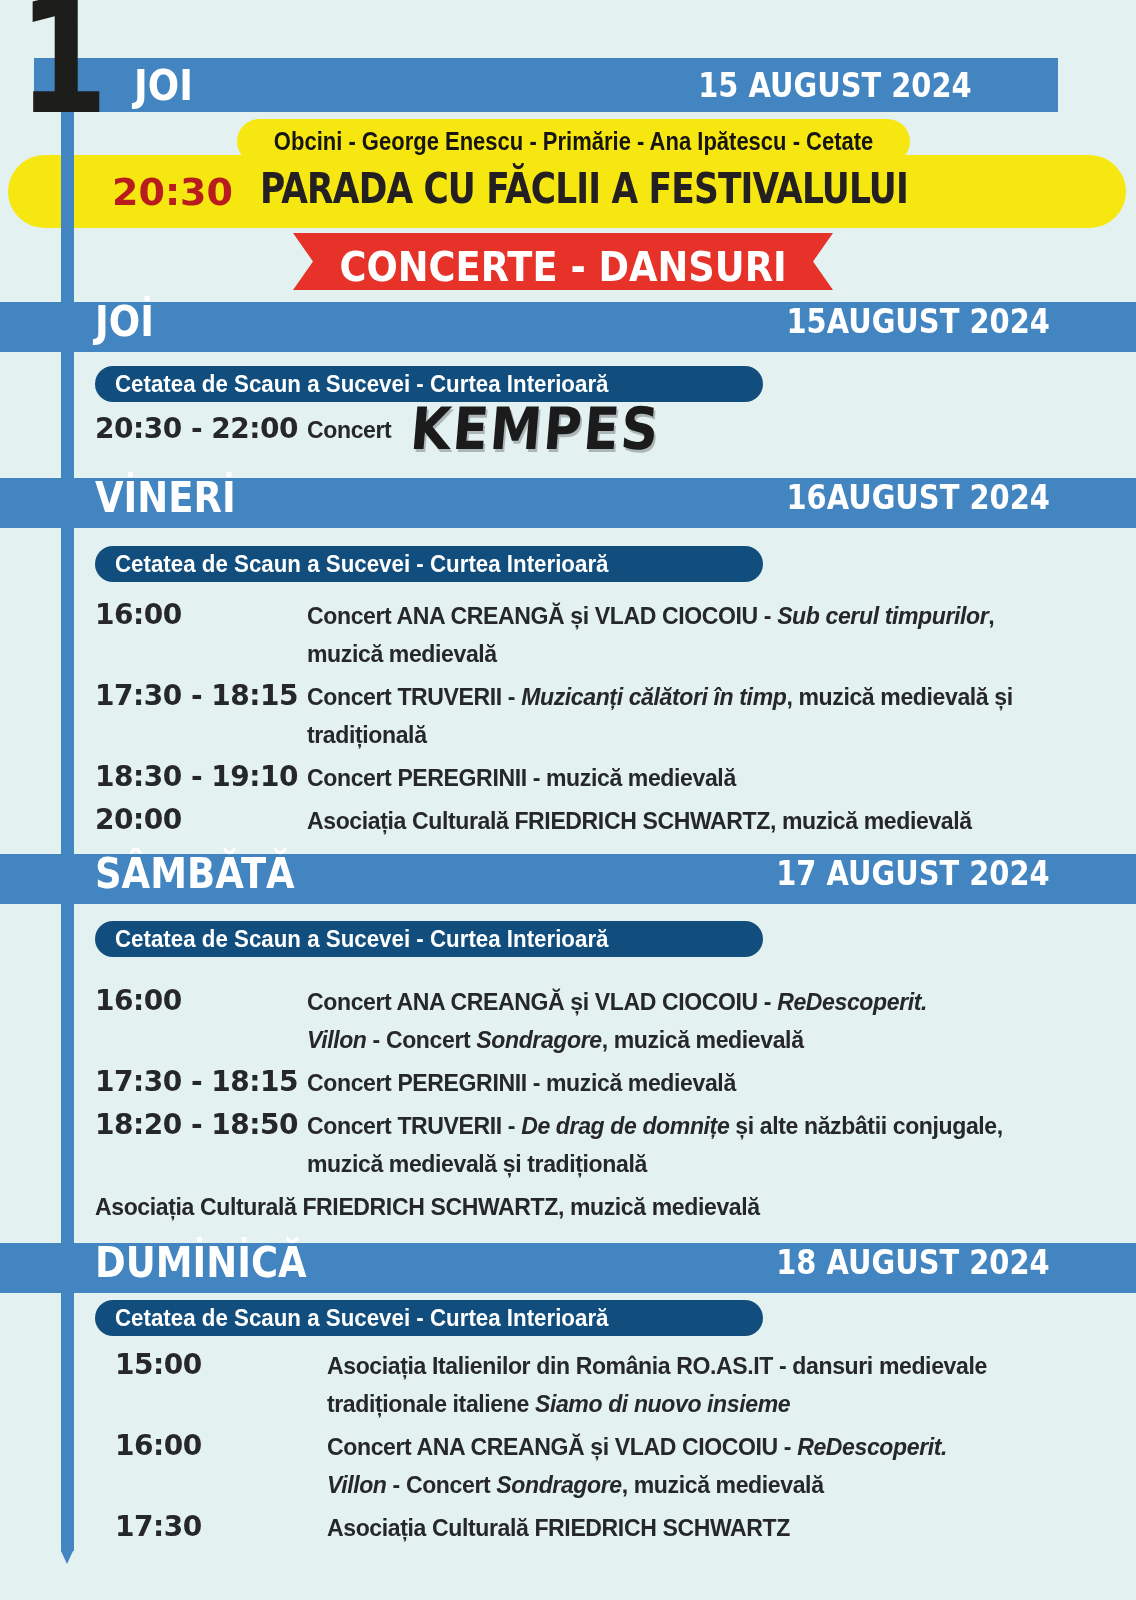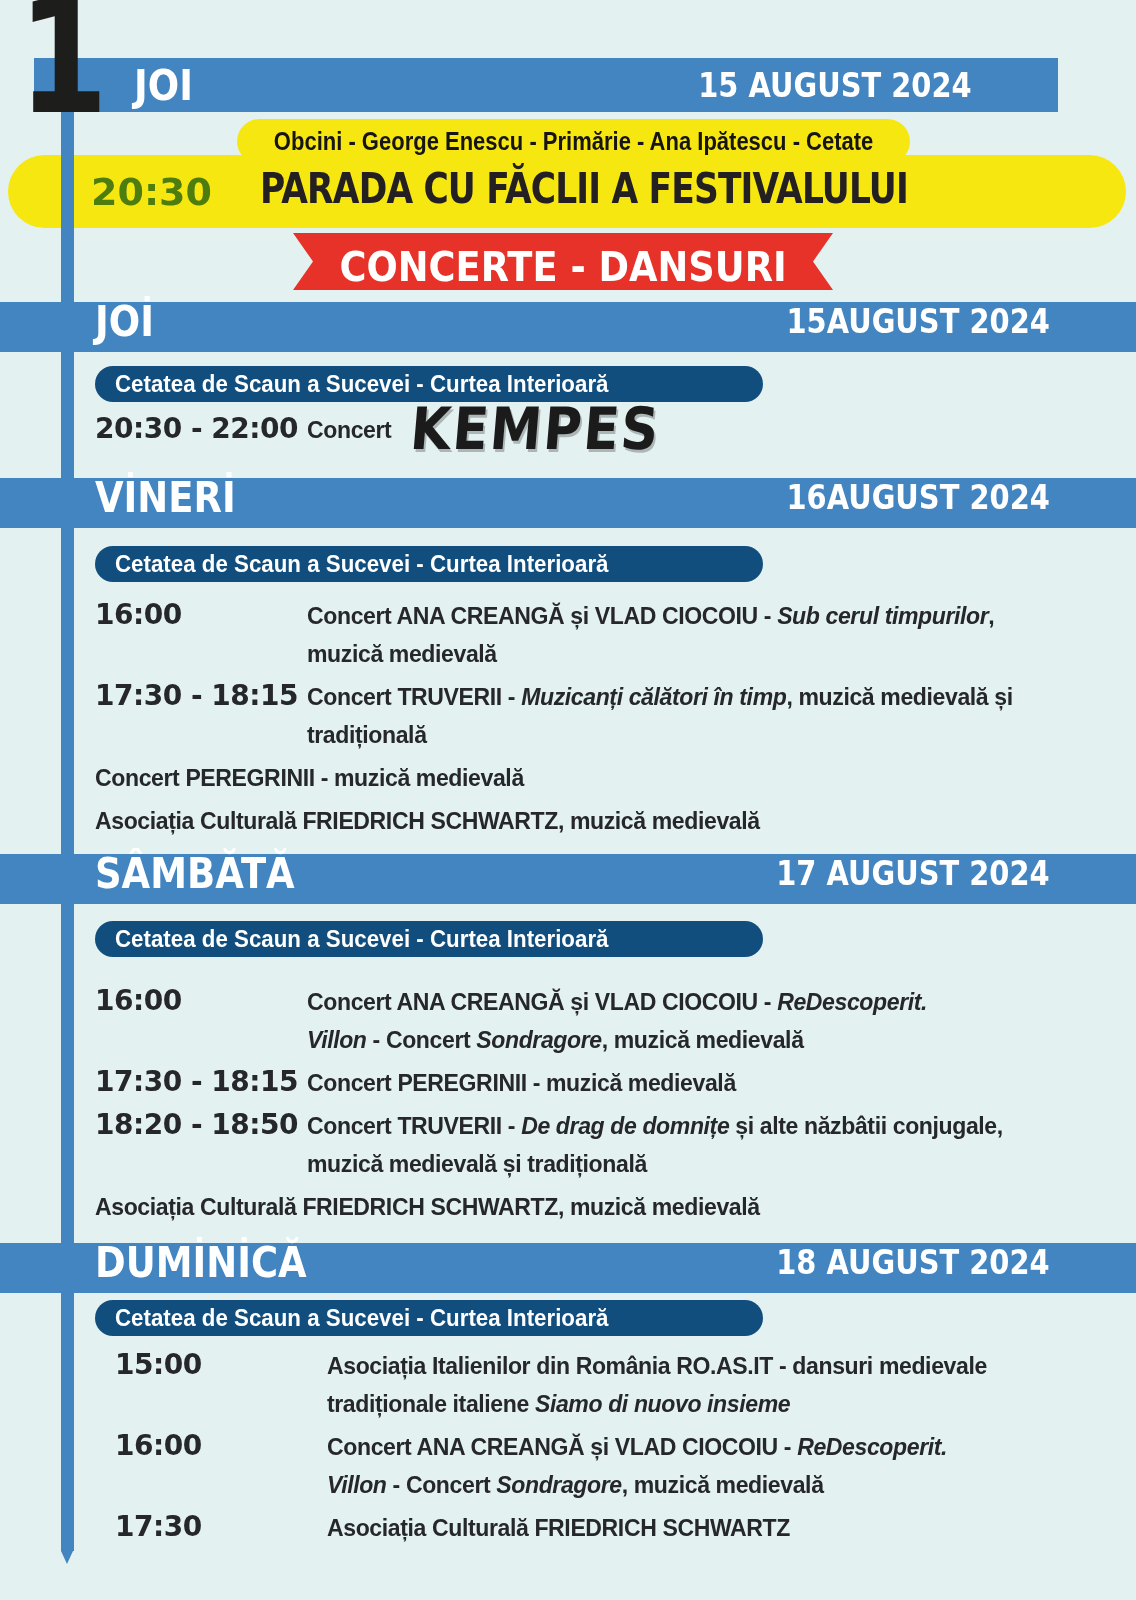--- a/index.html
+++ b/index.html
@@ -19,21 +19,21 @@
   .topbar { position:absolute; left:0; top:58px; width:1024px; height:54px; background:var(--blue); z-index:4;
     display:flex; align-items:center; justify-content:space-between; padding:0 86px 0 100px; color:#fff;margin-left:34px; }
   .day-name { font-size:42px; font-weight:700; transform:scaleX(0.88); transform-origin:left center; white-space:nowrap; }
   .day-date { font-size:34px; font-weight:700; transform:scaleX(0.85); transform-origin:right center; white-space:nowrap; }
   
   .yellow-banner { position:absolute; left:8px; top:155px; width:1118px; height:73px; background:var(--yellow); border-radius:37px; z-index:1; }
   .route-pill { position:absolute; left:237px; top:119px; width:673px; height:45px; background:var(--yellow); border-radius:23px; z-index:2;
     display:flex; align-items:center; justify-content:center; }
   .route-label { font-family:"Liberation Sans", sans-serif; font-size:25px; font-weight:700; color:#161514;
     transform:scaleX(0.88); white-space:nowrap; }
-  .header-time { position:absolute; left:91px; top:170px; z-index:2; font-size:38px; font-weight:700; color:#4d7c0f; }
+  .header-time { position:absolute; left:112px; top:170px; z-index:2; font-size:38px; font-weight:700; color:#b91c1c; }
   .header-title { position:absolute; left:260px; top:164px; z-index:2; font-size:42px; font-weight:700; color:#242021;
     letter-spacing:-1px; transform:scaleX(0.82); transform-origin:left center; white-space:nowrap; }
   
   .ribbon { position:absolute; left:293px; top:233px; width:540px; height:57px; background:var(--red); z-index:2;
     clip-path:polygon(0 0,100% 0,calc(100% - 20px) 50%,100% 100%,0 100%,20px 50%);
     display:flex; align-items:flex-end; justify-content:center; }
   .ribbon-label { color:#ffffff; font-size:40px; font-weight:700; transform:scaleX(0.92); white-space:nowrap; }
   
   .daybar { position:absolute; left:0; width:1136px; height:50px; background:var(--blue); z-index:4;
     display:flex; align-items:center; justify-content:space-between; padding:0 86px 12px 95px; color:#fff; }
@@ -103,23 +103,25 @@
       <div class="events" style="top: 596px;">
         <div class="event">
           <div class="event-time">16:00</div>
           <div class="event-desc"><span>Concert ANA CREANGĂ și VLAD CIOCOIU - </span><i>Sub cerul timpurilor</i><span>,</span><br><span>muzică medievală</span></div>
         </div>
         <div class="event">
           <div class="event-time">17:30 - 18:15</div>
           <div class="event-desc"><span>Concert TRUVERII - </span><i>Muzicanți călători în timp</i><span>, muzică medievală și</span><br><span>tradițională</span></div>
         </div>
         <div class="event">
+          <div class="event-time">18:30 - 19:10</div>
           <div class="event-desc"><span>Concert PEREGRINII - muzică medievală</span></div>
         </div>
         <div class="event">
+          <div class="event-time">20:00</div>
           <div class="event-desc"><span>Asociația Culturală FRIEDRICH SCHWARTZ, muzică medievală</span></div>
         </div>
       </div>
       <div class="daybar" style="top: 854px;">
         <div class="day-name">SÂMBĂTĂ</div>
         <div class="day-date">17 AUGUST 2024</div>
       </div>
       <div class="venue-pill" style="top: 921px;">
         <span class="venue-label">Cetatea de Scaun a Sucevei - Curtea Interioară</span>
       </div>

